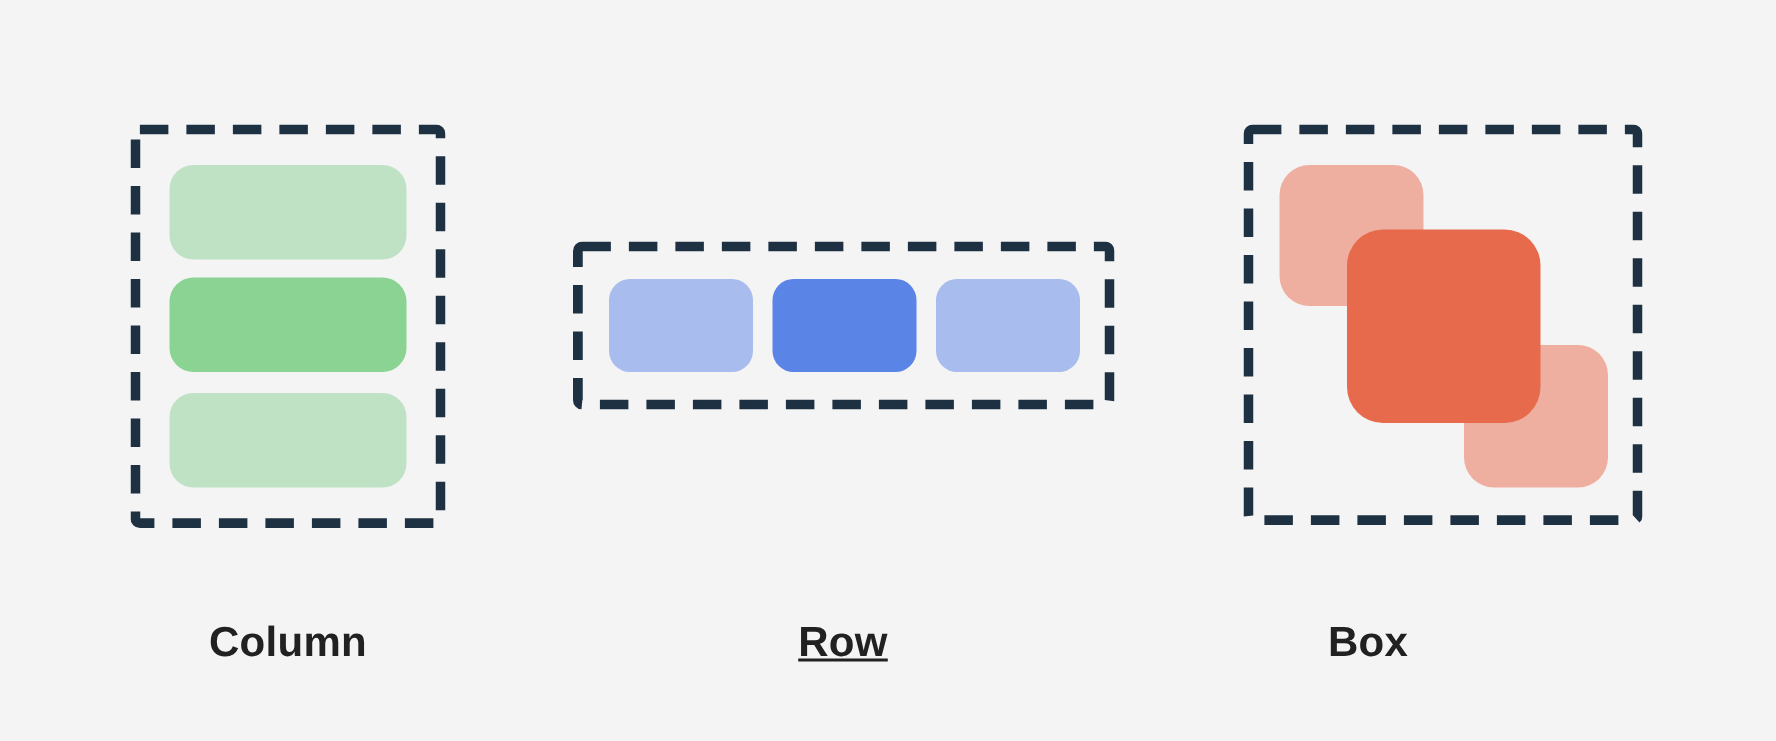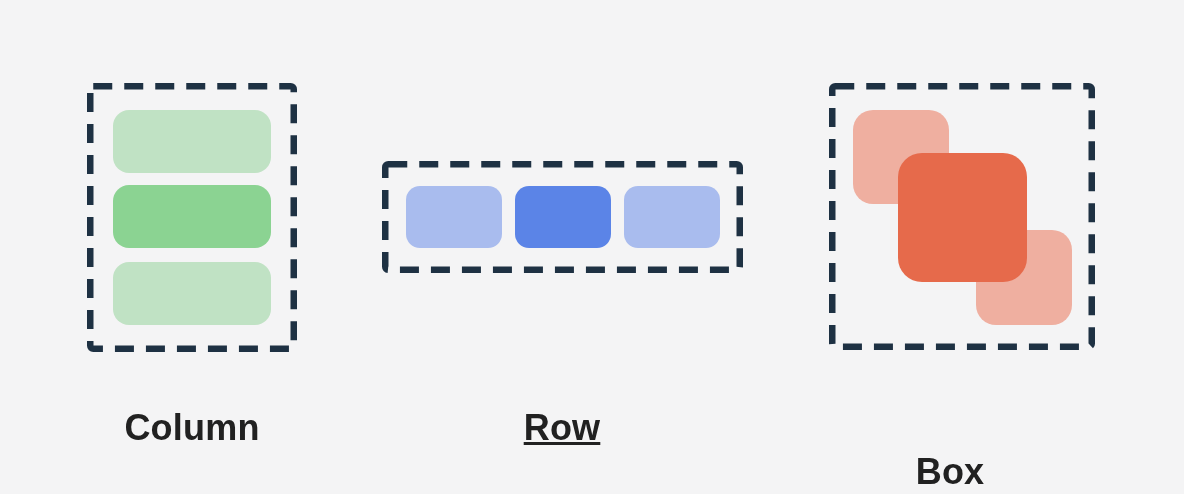--- a/index.html
+++ b/index.html
@@ -21,21 +21,21 @@
     inset: 0;
     display: block;
   }
   .item {
     position: absolute;
   }
   .figure-label {
     position: absolute;
     width: 200px;
     text-align: center;
-    font-size: 36px;
+    font-size: 28px;
     font-weight: 700;
     line-height: 36px;
     letter-spacing: 0.2px;
   }
 
   
   .col-outline { left: 87px; top: 83px; width: 210px; height: 269px; }
   .col-item { left: 26px; width: 158px; height: 63px; border-radius: 16px; }
   .col-item-1 { top: 27px; }
   .col-item-2 { top: 102px; }
@@ -48,21 +48,21 @@
   .row-item-1 { left: 24px; }
   .row-item-2 { left: 133px; }
   .row-item-3 { left: 242px; }
   .row-label { left: 462px; top: 410px; text-decoration: underline; }
 
   
   .box-outline { left: 829px; top: 83px; width: 266px; height: 267px; }
   .box-item-back-tl { left: 24px; top: 27px; width: 96px; height: 94px; border-radius: 20px; }
   .box-item-back-br { left: 147px; top: 147px; width: 96px; height: 95px; border-radius: 20px; }
   .box-item-front   { left: 69px; top: 70px; width: 129px; height: 129px; border-radius: 24px; }
-  .box-label { left: 850px; top: 410px; margin-top: 44px; }
+  .box-label { left: 812px; top: 410px; }
 </style>
 </head>
 <body>
 
 <div class="canvas" style="background-color: rgb(244, 244, 245);">
 
   <div class="outline col-outline" style="color: rgb(30, 49, 67);">
     <svg width="210" height="269" viewBox="0 0 210 269">
       <rect x="3.25" y="3.25" width="203.5" height="262.5" rx="3" fill="none" stroke="currentColor" stroke-width="6.5" stroke-dasharray="19 12"></rect>
     </svg>

